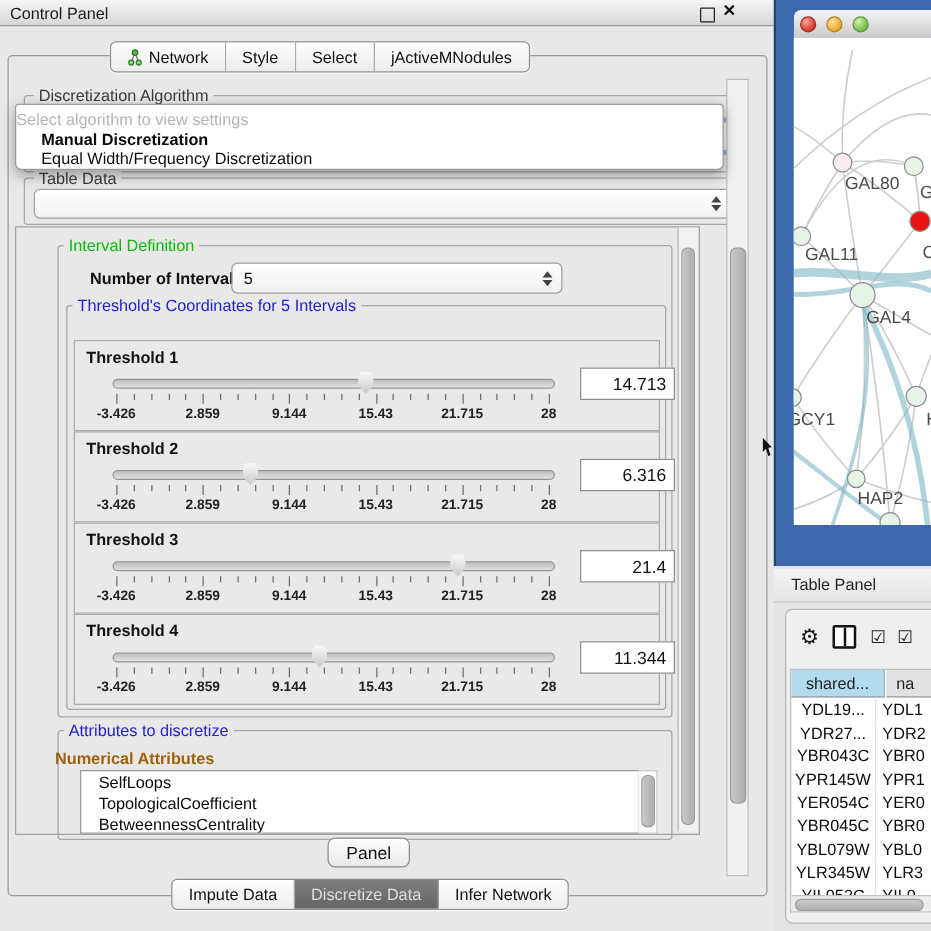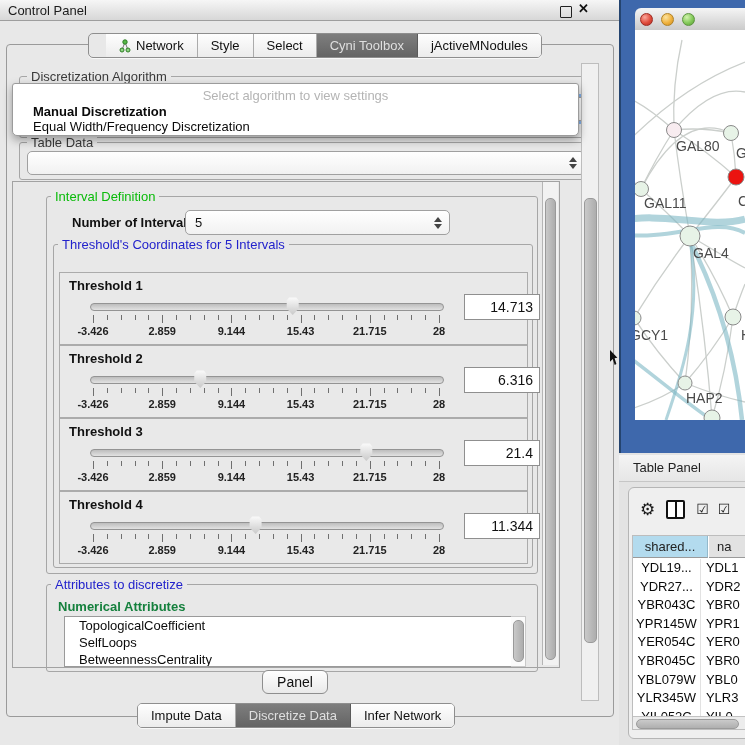--- a/index.html
+++ b/index.html
@@ -13,40 +13,40 @@
   #float-btn{left:560px;top:6px;width:10px;height:10px;border:1.5px solid #222;border-radius:1px;background:transparent;}
   #close-btn{left:578px;top:1px;font-size:13px;font-weight:bold;color:#111;}
   #tabpane-border{left:6px;top:44px;width:606px;height:671px;border:1px solid #9A9A9A;border-radius:4px;}
   
   .seg{display:flex;border:1px solid #8E8E8E;border-radius:5px;overflow:hidden;
        background:#E8E8E8;box-shadow:0 1px 0 rgba(255,255,255,.7);height:23px;}
   .seg .tab{display:flex;align-items:center;gap:5px;padding:0 13px;font-size:13px;color:#111;
             background:linear-gradient(#FEFEFE,#ECECEC);border-right:1px solid #ABABAB;white-space:nowrap;}
   .seg .tab:last-child{border-right:none;}
   .seg .tab.selected{background:linear-gradient(#7E7E7E,#646464);color:#DFDFDF;border-right:1px solid #5a5a5a;}
-  #top-tabs{left:88px;top:33px;padding-left:17px;}
+  #top-tabs{left:88px;top:33px;}
   #bottom-tabs{left:137px;top:703px;}
   
   .group{border:1px solid #A6A6A6;border-radius:3px;}
   .gtitle{position:absolute;font-size:13px;background:#E8E8E8;padding:0 4px;line-height:13px;white-space:nowrap;}
   .gtitle.green{color:#09BB09;}
   .gtitle.blue{color:#2222CC;}
   .gtitle.dark{color:#3a3a3a;}
   
   .combo{background:linear-gradient(#FFFFFF,#F1F1F1);border:1px solid #A0A0A0;border-radius:5px;
          font-size:13px;display:flex;align-items:center;padding:0 9px;color:#111;}
   .combo .arrows{position:absolute;right:7px;top:50%;transform:translateY(-50%);display:flex;flex-direction:column;gap:2px;}
   .combo .arrows i{display:block;width:0;height:0;border-left:4px solid transparent;border-right:4px solid transparent;}
   .combo .arrows i.up{border-bottom:5px solid #444;}
   .combo .arrows i.dn{border-top:5px solid #444;}
   #algo-combo{left:27px;top:97px;width:540px;height:22px;box-shadow:0 0 0 3px rgba(104,160,230,.8);}
   
   #algo-popup{left:12px;top:83px;width:565px;height:51px;background:#fff;border:1px solid #9B9B9B;
               border-radius:3px 3px 5px 5px;box-shadow:0 4px 10px rgba(0,0,0,.35);z-index:60;}
-  #popup-placeholder{position:absolute;left:0;right:0;top:4px;text-align:center;font-size:13px;color:#B4B4B4;}
+  #popup-placeholder{position:absolute;left:0;right:0;top:4px;text-align:left;font-size:13px;color:#B4B4B4;}
   .popup-option{position:absolute;left:3px;font-size:13px;color:#0a0a0a;white-space:nowrap;margin-left:17px;}
   #popup-opt0{top:20px;font-weight:bold;}
   #popup-opt1{top:35px;}
   
   #form-scroll{left:12px;top:181px;width:546px;height:485px;border:1px solid #A2A2A2;overflow:hidden;background:#E8E8E8;}
   #form-sb{left:542px;top:182px;width:15px;height:483px;background:#F2F2F2;border-left:1px solid #B5B5B5;}
   .sb-thumb{position:absolute;background:linear-gradient(90deg,#C9C9C9,#ADADAD);border:1px solid #9A9A9A;border-radius:5px;}
   #outer-sb{left:581px;top:63px;width:16px;height:636px;background:#F0F0F0;border:1px solid #BDBDBD;}
   
   .tbox{position:absolute;border:1px solid #ABABAB;background:#E9E9E9;}
@@ -93,21 +93,21 @@
   #th-0{left:0;width:75px;background:#B3DBEE;border-right:1px solid #93B9CB;border-bottom:1px solid #9a9a9a;}
   #th-1{left:76px;width:45px;background:#E2E2E2;border-bottom:1px solid #9a9a9a;justify-content:flex-start;padding-left:8px;}
   #tp-rows{position:absolute;left:0;top:23px;width:113px;height:157px;overflow:hidden;}
   .trow{display:flex;height:18.6px;font-size:13px;color:#0a0a0a;}
   .trow .c0{width:75px;text-align:center;border-right:1px solid #E2E2E2;line-height:18.6px;}
   .trow .c1{width:45px;padding-left:5px;line-height:18.6px;white-space:nowrap;}
   #tp-hsb{position:absolute;left:0;bottom:0;width:113px;height:12px;background:#ECECEC;border-top:1px solid #C2C2C2;}
   #tp-hsb .sb-thumb{left:3px;top:1.5px;width:101px;height:8px;background:linear-gradient(#CACACA,#AFAFAF);}
   
   #num-label{left:72px;top:215px;font-size:13px;font-weight:bold;color:#111;}
-  #attr-list-title{left:58px;top:599px;font-size:13px;font-weight:bold;color:#15803d;}
+  #attr-list-title{left:44px;top:599px;font-size:13px;font-weight:bold;color:#a16207;}
   #cursor{left:610px;top:350px;width:10px;height:15px;background:#111;
           clip-path:polygon(0 0,0 78%,28% 60%,47% 100%,64% 93%,46% 55%,74% 52%);z-index:80;}
   svg text{font-family:"Liberation Sans",sans-serif;}
 </style>
 </head>
 <body>
 
 <div id="screen">
 
   <div id="titlebar" class="abs">
@@ -126,23 +126,20 @@
           <circle cx="3" cy="11" r="2" fill="#8FD483" stroke="#2E7D25"></circle>
           <circle cx="9" cy="11" r="2" fill="#8FD483" stroke="#2E7D25"></circle>
         </svg>
         <span>Network</span>
       </div>
       <div class="tab">
         <span>Style</span>
       </div>
       <div class="tab">
         <span>Select</span>
-      </div>
-      <div class="tab selected">
-        <span>Cyni Toolbox</span>
       </div>
       <div class="tab">
         <span>jActiveMNodules</span>
       </div>
     </div>
 
   <div class="abs group" style="left:19px;top:76px;width:571px;height:60px;">
     <div class="gtitle dark" style="left:7px;top:-7px;">Discretization Algorithm</div>
   </div>
   <div id="algo-combo" class="abs combo"></div>
@@ -336,22 +333,22 @@
         <div class="slabel" style="left: 379px;">28</div>
         <div class="vbox">11.344</div>
       </div>
     </div>
 
   <div class="abs group" style="left:46px;top:584px;width:490px;height:86px;">
     <div class="gtitle blue" style="left:4px;top:-7px;">Attributes to discretize</div>
   </div>
   <div id="attr-list-title" class="abs">Numerical Attributes</div>
   <div id="attr-list" class="abs">
+      <div class="attr-item">SelfLoops</div>
       <div class="attr-item">TopologicalCoefficient</div>
-      <div class="attr-item">SelfLoops</div>
       <div class="attr-item">BetweennessCentrality</div>
     </div>
   <div id="attr-sb" class="abs">
     <div class="sb-thumb" style="left:1.5px;top:3px;width:9px;height:40px;"></div>
   </div>
 
   <div id="apply-btn" class="abs">
     <span>Panel</span>
   </div>
 

